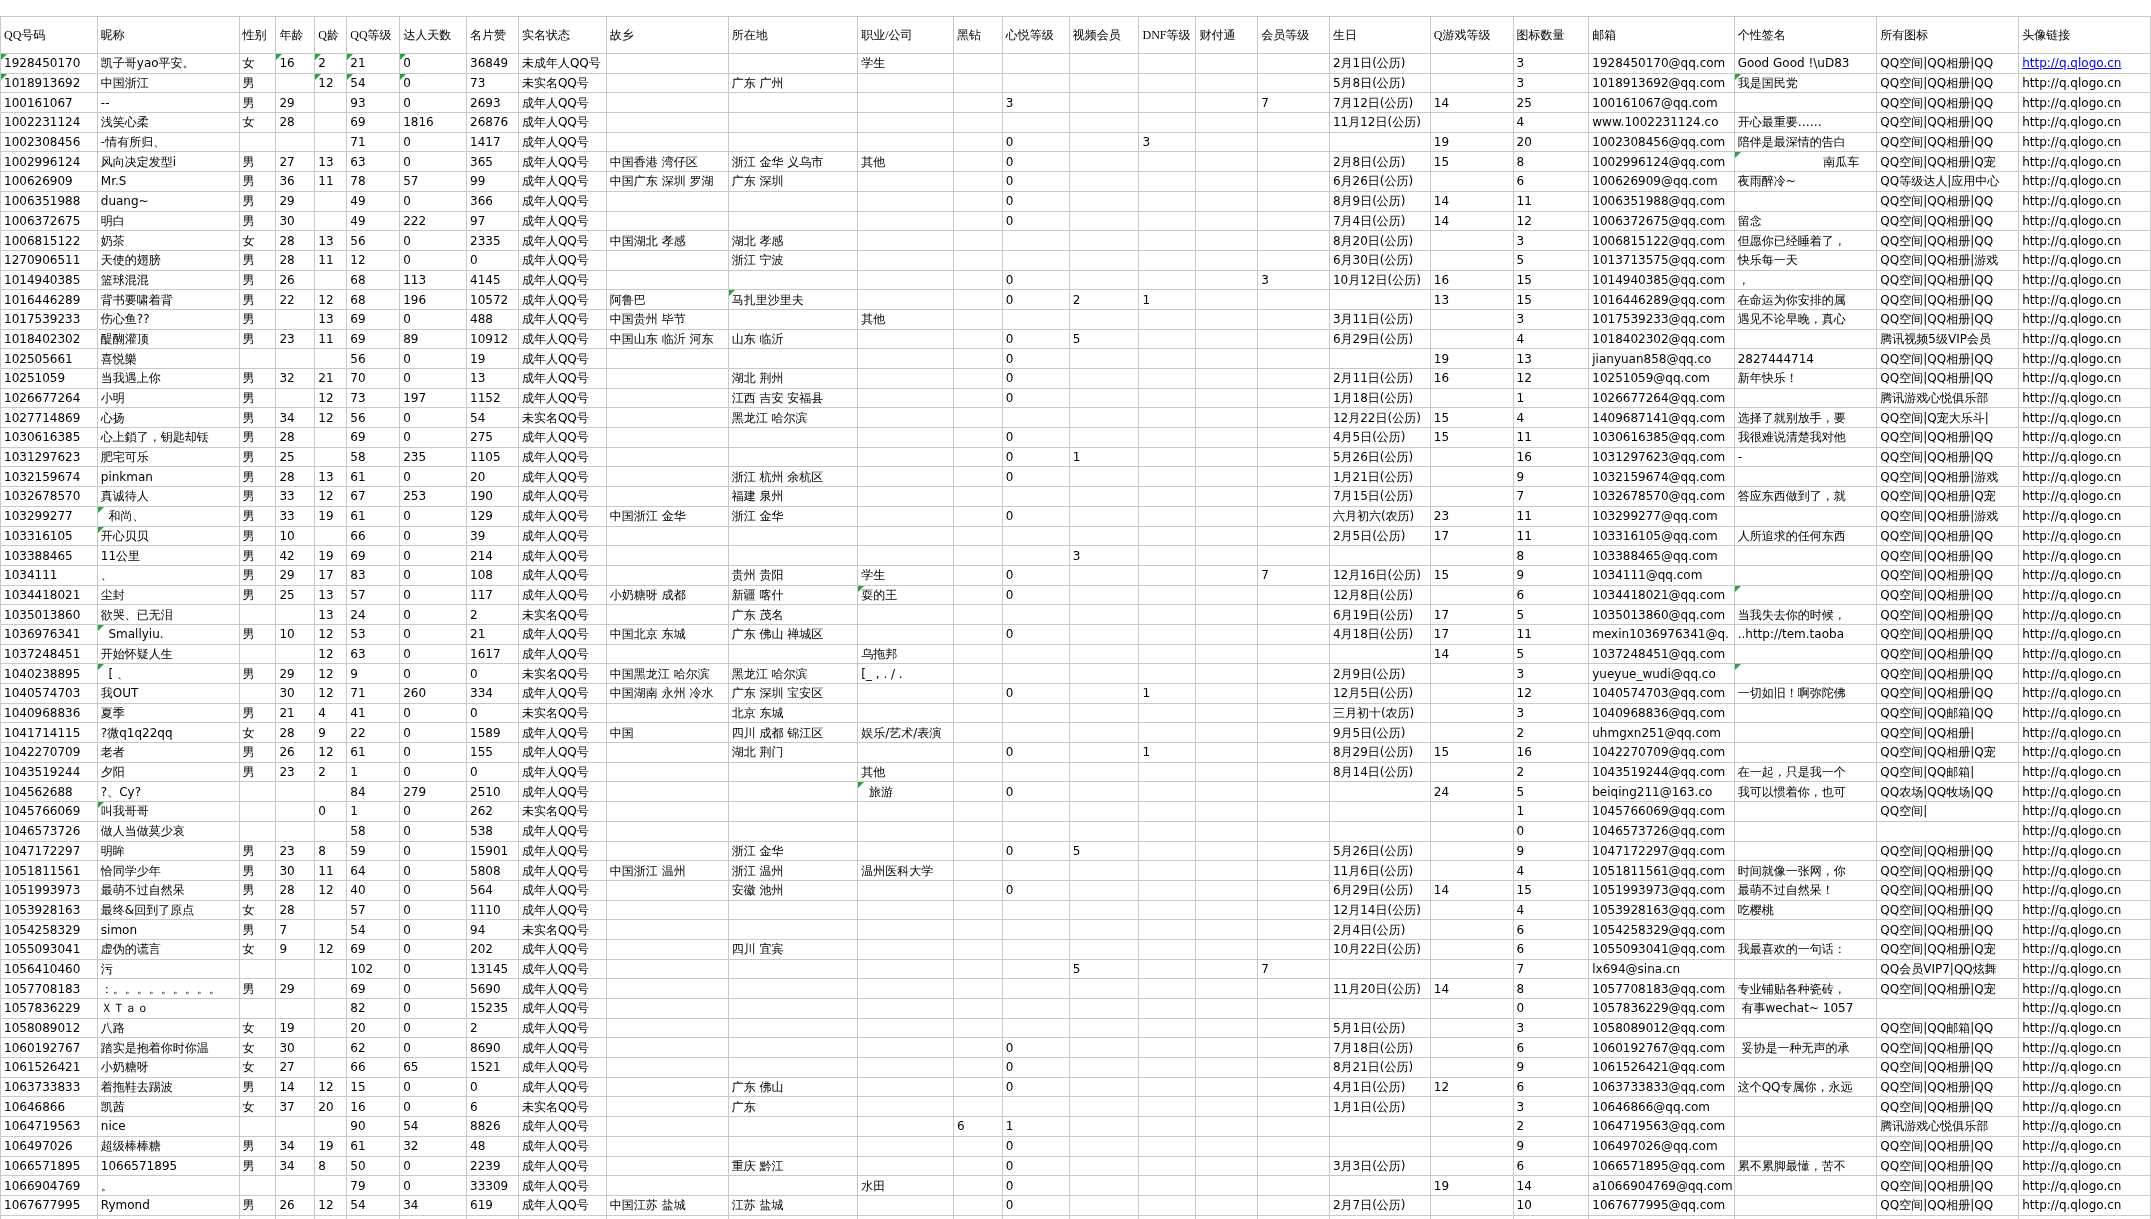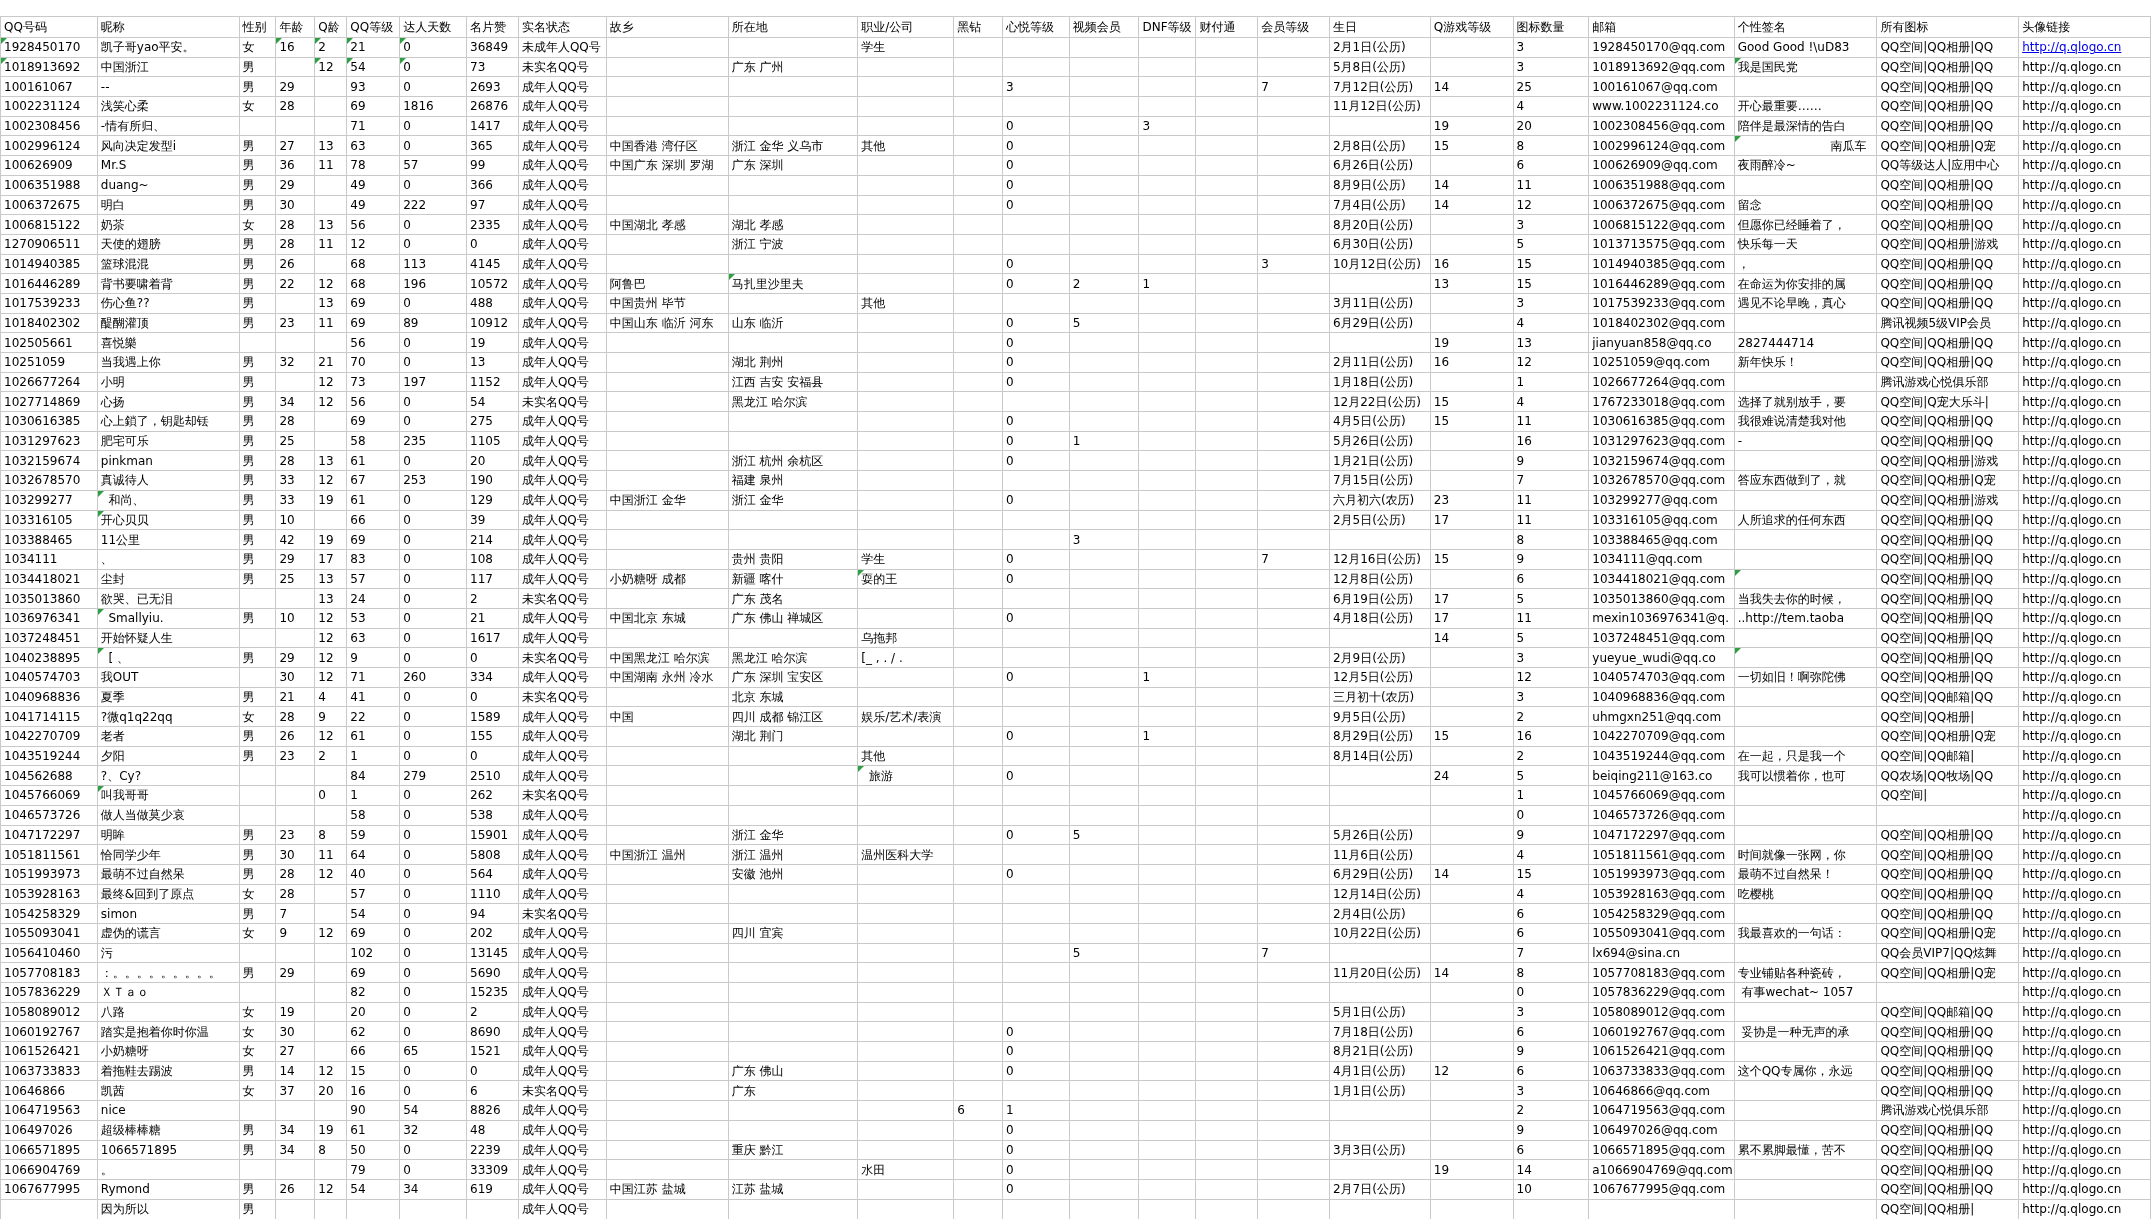--- a/index.html
+++ b/index.html
@@ -2,26 +2,26 @@
 <html><head>
 <meta charset="utf-8">
 <style>
   html,body{margin:0;padding:0;background:#ffffff;}
   body{width:2151px;height:1219px;overflow:hidden;font-family:"DejaVu Sans","Liberation Sans",sans-serif;}
   #sheet{position:absolute;top:16px;left:0;}
   table{border-collapse:collapse;table-layout:fixed;}
   td,th{border:1px solid #c9c9c9;font-size:12px;font-weight:normal;text-align:left;
         padding:0 1px 0 3px;white-space:pre;overflow:hidden;color:#000;position:relative;
         box-sizing:border-box;vertical-align:middle;line-height:1;}
-  th{height:21px;}
+  th{height:37px;font-family:Liberation Serif, serif;}
   td{height:19.7px;}
   tr.partial td{border-bottom:none;}
   td.gc::before{content:"";position:absolute;top:0;left:0;width:0;height:0;
         border-top:6px solid #2da044;border-right:6px solid transparent;}
-  td.ra{text-align:right;padding-right:10px;}
+  td.ra{text-align:right;padding-right:17px;}
   td.lnk{color:#0000ee;text-decoration:underline;}
 </style>
 </head>
 <body>
 
 <div id="sheet">
   <table>
     <colgroup>
         <col style="width: 97px;">
         <col style="width: 142px;">
@@ -580,21 +580,21 @@
           <td></td>
           <td></td>
           <td></td>
           <td></td>
           <td></td>
           <td></td>
           <td></td>
           <td>12月22日(公历)</td>
           <td>15</td>
           <td>4</td>
-          <td>1767233018@qq.com</td>
+          <td>1409687141@qq.com</td>
           <td>选择了就别放手，要</td>
           <td>QQ空间|Q宠大乐斗|</td>
           <td>http://q.qlogo.cn</td>
         </tr>
         <tr>
           <td>1030616385</td>
           <td>心上鎖了，钥匙却铥</td>
           <td>男</td>
           <td>28</td>
           <td></td>

